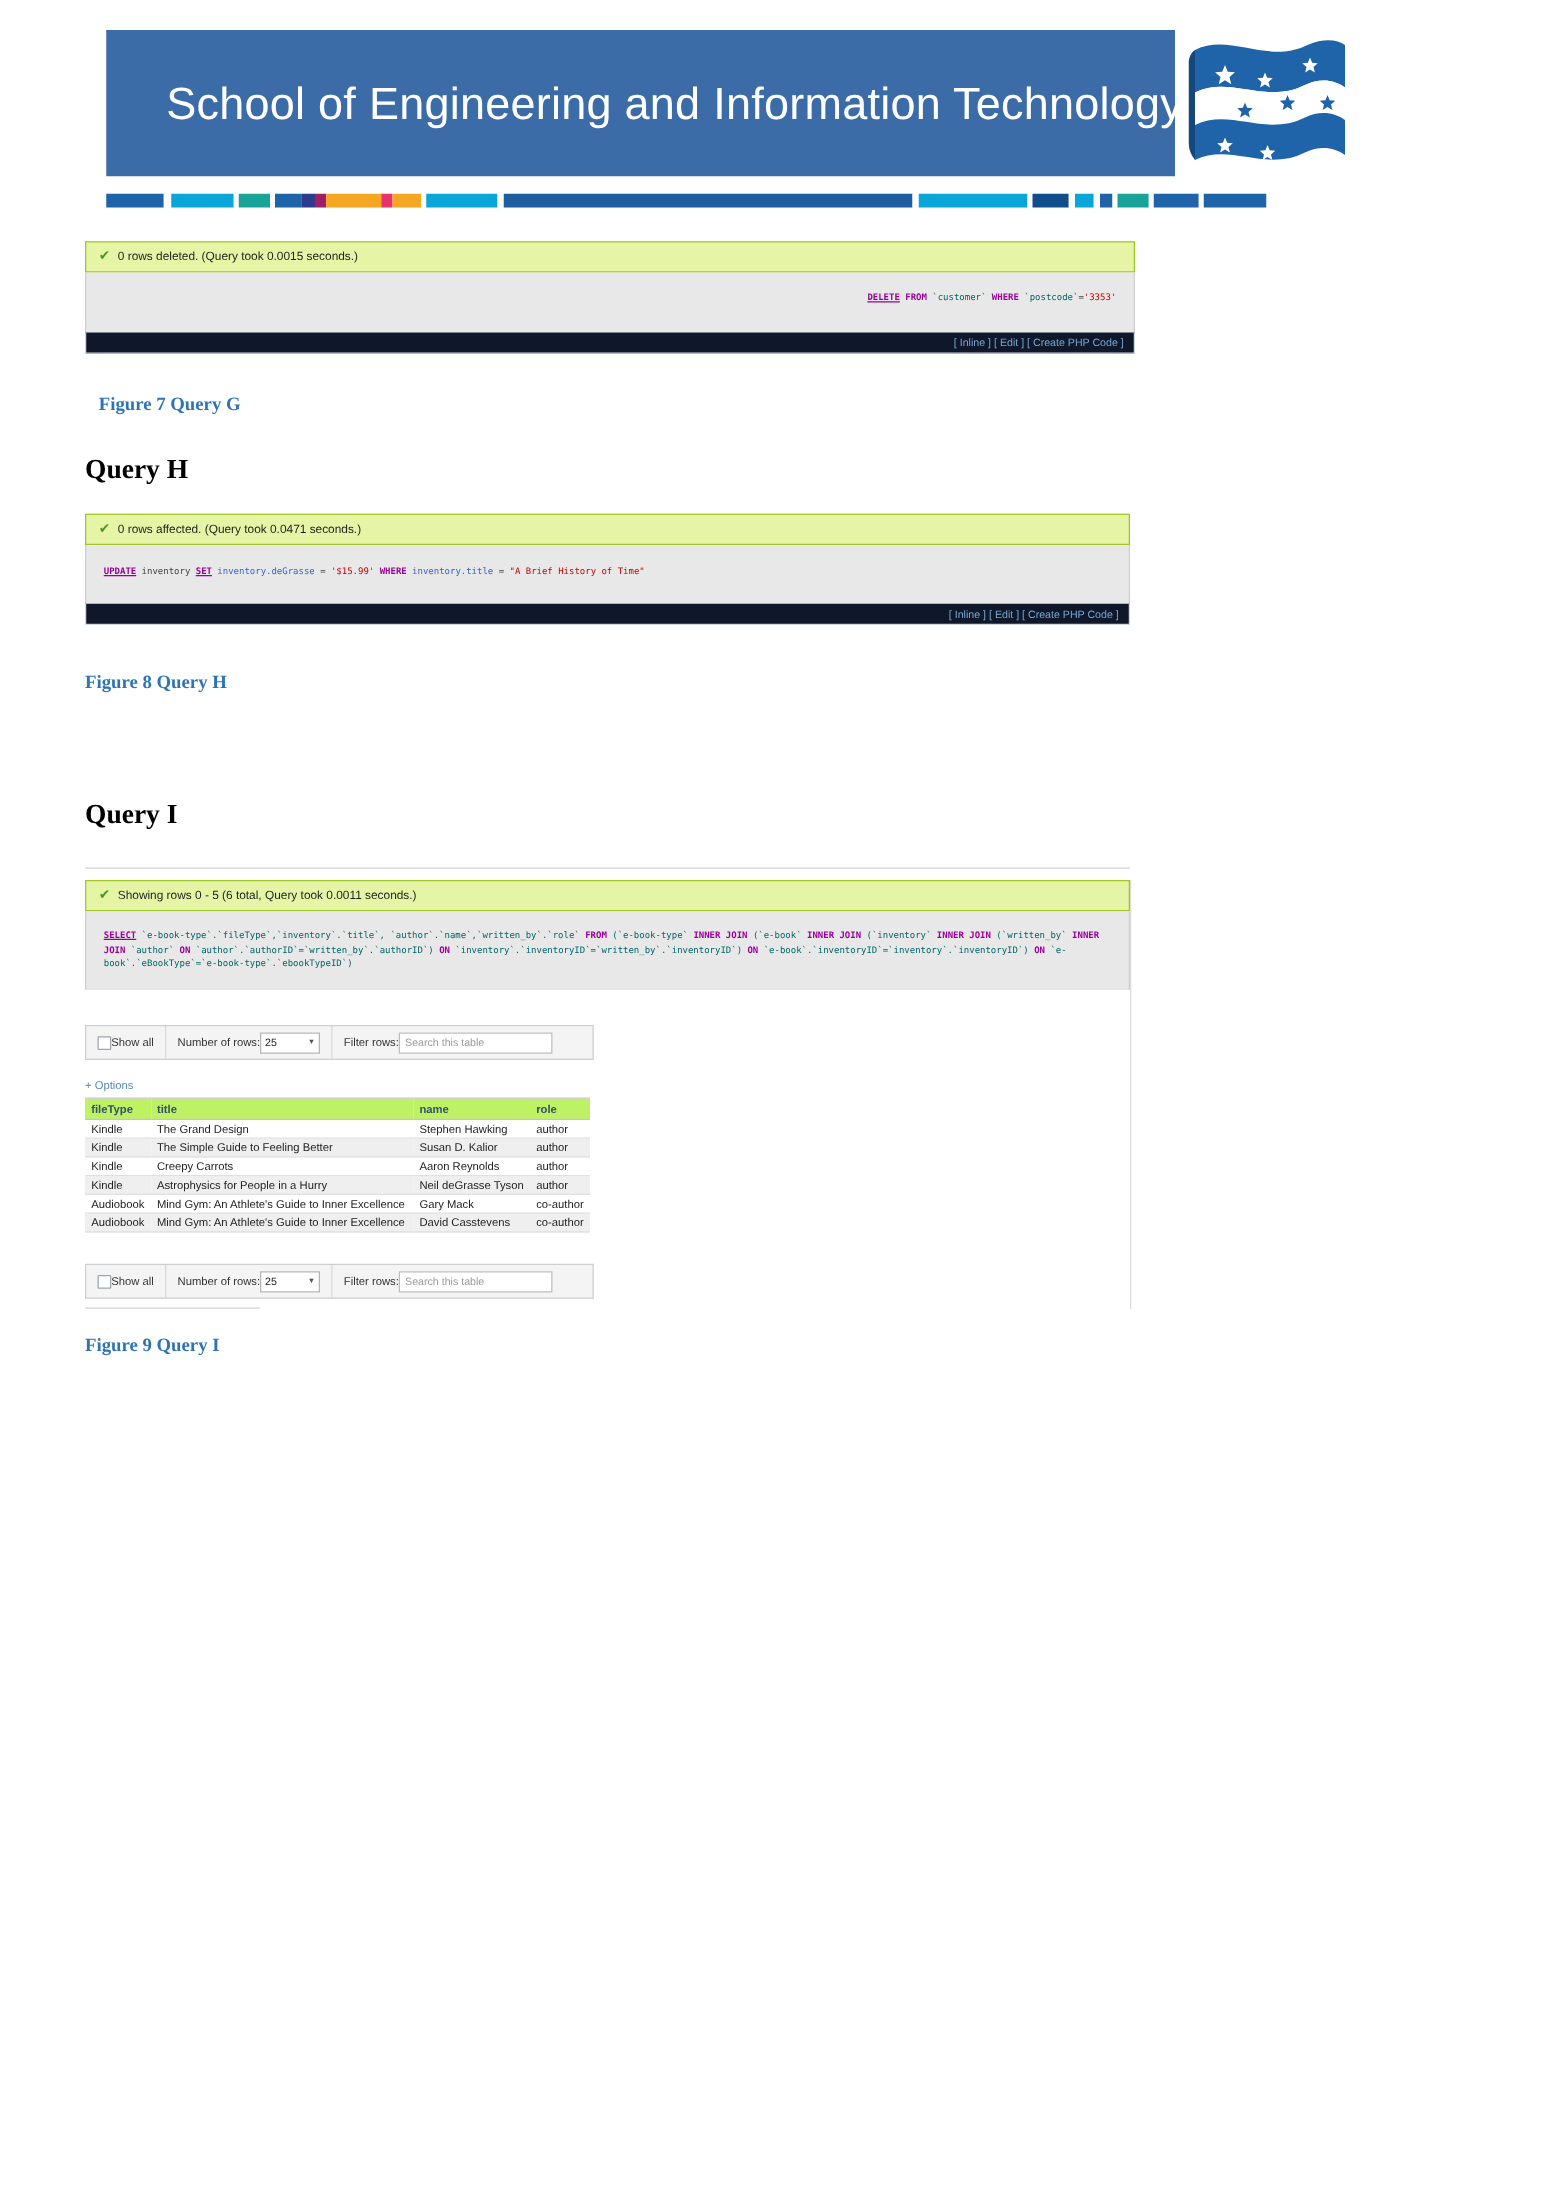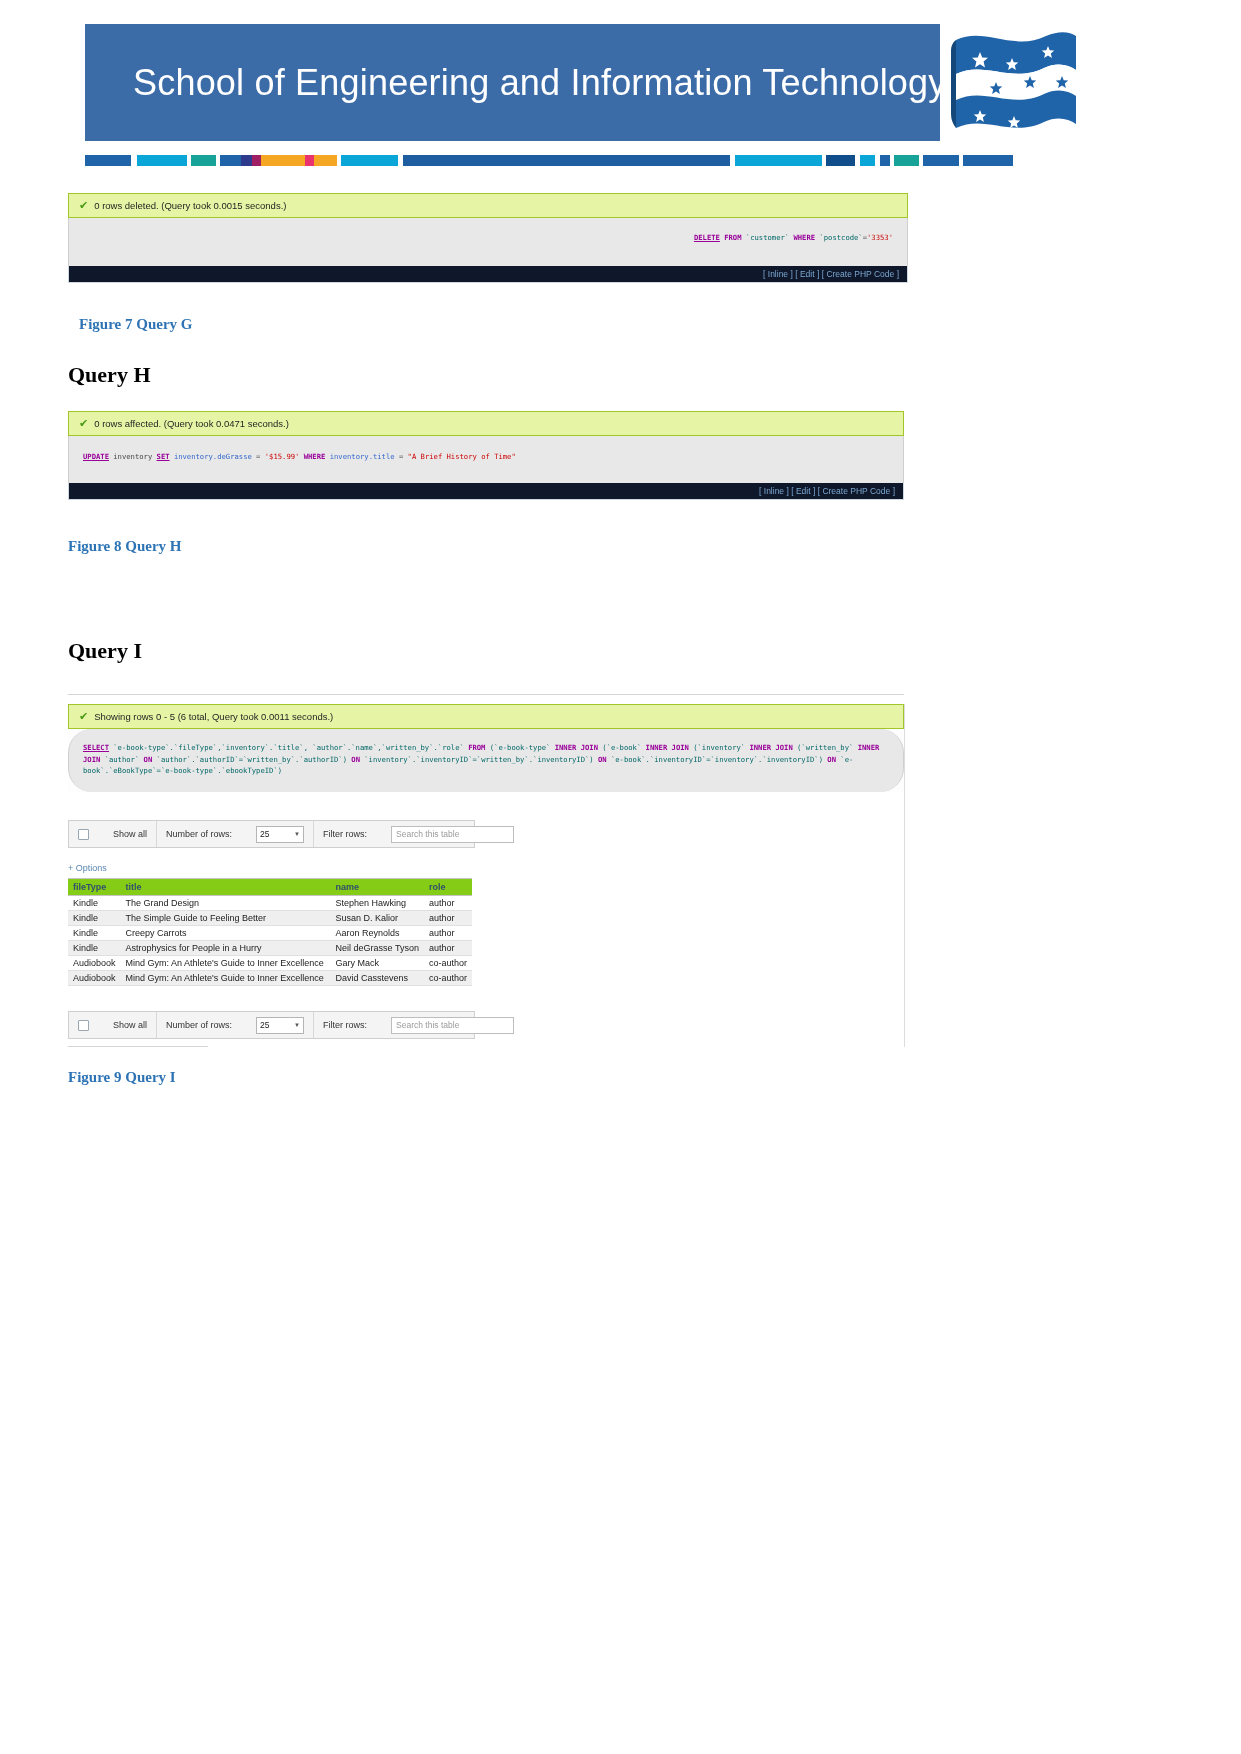--- a/index.html
+++ b/index.html
@@ -64,21 +64,21 @@
     font-family:"Liberation Serif",serif;
   }
 
   
   .toolbar{
     position:absolute;background:#f4f4f4;border:1px solid #cfcfcf;
     height:26px;display:flex;align-items:center;font-size:9px;color:#333;
   }
   .toolbar .cell{
     display:flex;align-items:center;height:100%;padding:0 9px;
-    border-right:1px solid #d8d8d8;gap:24px;white-space:nowrap;
+    border-right:1px solid #d8d8d8;gap:0;white-space:nowrap;
   }
   .toolbar .cell:last-child{border-right:none;}
   .tb-chk{
     width:9px;height:9px;border:1px solid #9aa7b1;background:#fff;border-radius:1px;
   }
   .tb-select{
     border:1px solid #b5b5b5;background:#fff;height:15px;width:40px;
     display:flex;align-items:center;justify-content:space-between;
     padding:0 3px;font-size:8.5px;color:#222;
   }
@@ -90,21 +90,21 @@
 
   .options-link{
     position:absolute;font-size:9px;color:#5b87b0;
   }
 
   
   table.res{
     position:absolute;border-collapse:collapse;font-size:9px;color:#222;
   }
   table.res th{
-    background:#84cc16;color:#34506b;font-weight:bold;text-align:left;
+    background:#bef264;color:#34506b;font-weight:bold;text-align:left;
     padding:3px 5px;border-bottom:1px solid #c5c5c5;border-top:1px solid #c5c5c5;
     white-space:nowrap;
   }
   table.res td{
     padding:2px 5px;border-bottom:1px solid #e0e0e0;white-space:nowrap;
   }
   table.res tr.alt td{background:#efefef;}
   table.res tr.plain td{background:#ffffff;}
 
   .hline{position:absolute;background:#d4d4d4;height:1px;}
@@ -224,21 +224,21 @@
 
   <div class="heading" style="top:638px;">Query I</div>
 
   <div class="hline" style="left:68px;top:694px;width:836px;"></div>
 
   <div class="pma" style="left:68px;top:704px;width:836px;">
     <div class="pma-notice">
       <span class="tick">✔</span>
       <span>Showing rows 0 - 5 (6 total, Query took 0.0011 seconds.)</span>
     </div>
-    <div class="pma-sql" style="padding:13px 14px 16px 14px;border-radius:24px;">
+    <div class="pma-sql" style="padding:13px 14px 16px 14px;">
       <span class="kwu">SELECT</span>
       <span class="tbl">`e-book-type`.`fileType`,`inventory`.`title`, `author`.`name`,`written_by`.`role`</span>
       <span class="kw">FROM</span>
       <span class="tbl">(`e-book-type`</span>
       <span class="kw">INNER JOIN</span>
       <span class="tbl">(`e-book`</span>
       <span class="kw">INNER JOIN</span>
       <span class="tbl">(`inventory`</span>
       <span class="kw">INNER JOIN</span>
       <span class="tbl">(`written_by`</span>

